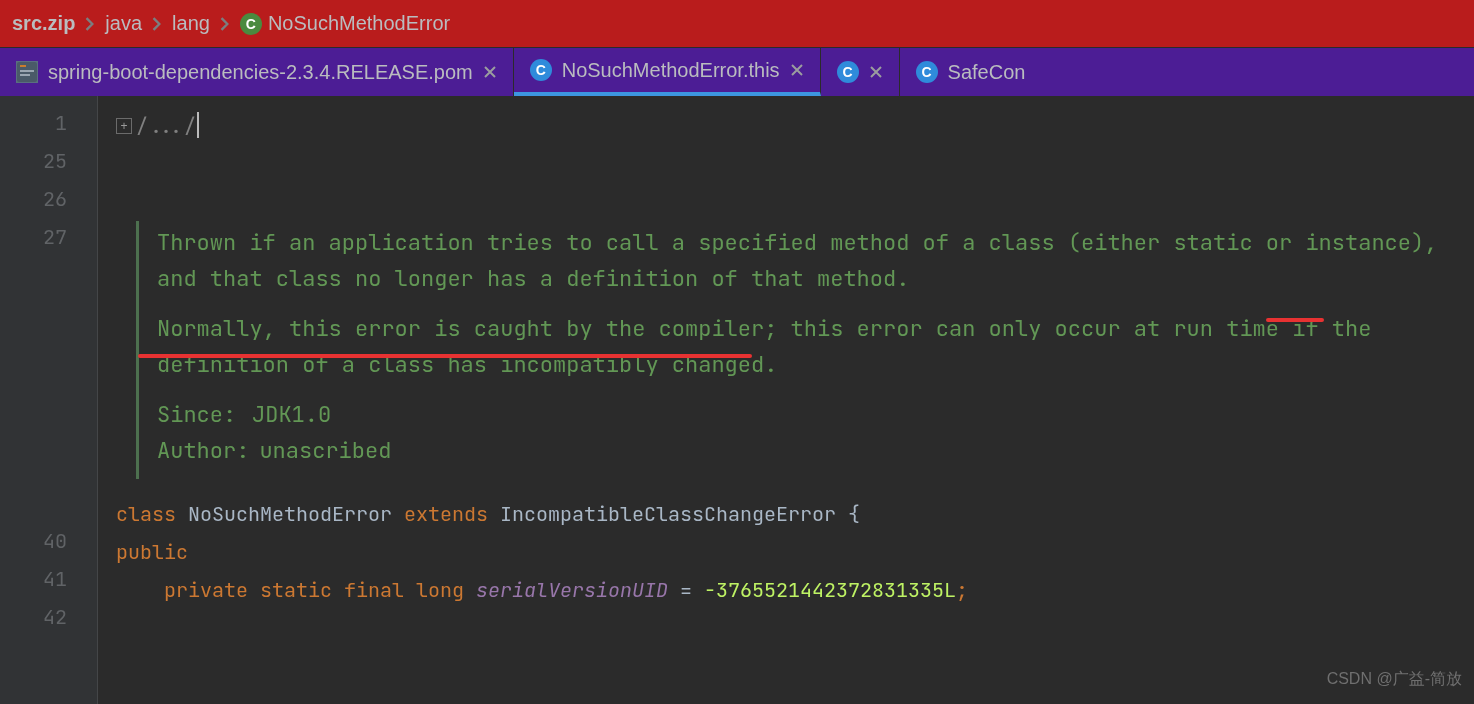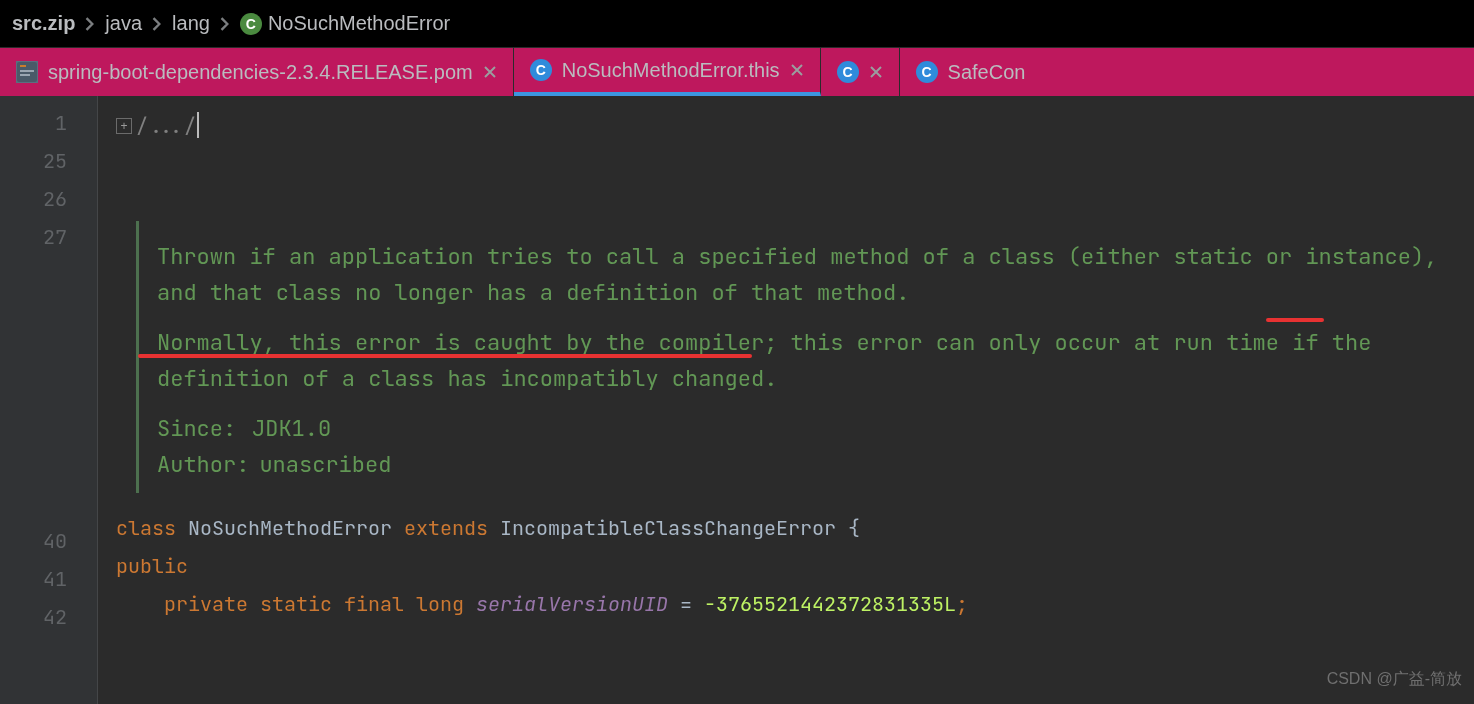--- a/index.html
+++ b/index.html
@@ -1,36 +1,36 @@
 <!DOCTYPE html>
 <html><head>
 <meta charset="utf-8">
 <style>
   html,body{margin:0;padding:0;width:1474px;height:704px;overflow:hidden;
     background:#2b2b2b;font-family:"JetBrains Mono","Consolas","Menlo",monospace;
     font-size:20px;color:#a9b7c6;}
   *{box-sizing:border-box;}
 
   
-  .breadcrumbs{display:flex;align-items:center;height:48px;background:#000000;
+  .breadcrumbs{display:flex;align-items:center;height:48px;background:#b91c1c;
     border-bottom:1px solid #2b2b2b;padding:0 12px;font-size:20px;color:#babcbf;
     font-family:"Segoe UI",Arial,sans-serif;}
   .bc-item{display:flex;align-items:center;gap:6px;}
   .bc-first{font-weight:700;}
   .bc-sep{margin:0 10px;color:#7b7e80;display:flex;align-items:center;}
   .bc-sep svg{width:10px;height:14px;}
   .class-icon{width:22px;height:22px;border-radius:11px;background:#4a8a3f;
     display:inline-flex;align-items:center;justify-content:center;color:#ffffff;
     font-size:14px;font-weight:600;font-family:Arial,sans-serif;}
   .class-icon.blue{background:#2f8bdb;}
   .pom-icon{width:22px;height:22px;background:#5a6f80;display:inline-flex;
     align-items:center;justify-content:center;position:relative;}
 
   
-  .tabs{display:flex;height:48px;background:#be185d;font-size:20px;
+  .tabs{display:flex;height:48px;background:#4c1d95;font-size:20px;
     font-family:"Segoe UI",Arial,sans-serif;color:#babcbf;}
   .tab{display:flex;align-items:center;gap:10px;padding:0 16px;border-right:1px solid #2b2b2b;
     cursor:pointer;}
   .tab.active{border-bottom:4px solid #3d96e0;padding-bottom:0;}
   .tab .close{width:14px;height:14px;display:flex;align-items:center;justify-content:center;
     color:#9b9d9f;}
   .tab .close svg{width:12px;height:12px;}
 
   
   .editor{display:flex;height:calc(704px - 96px);}
@@ -50,21 +50,21 @@
   .kw{color:#cc7832;}
   .pkg{color:#a9b7c6;}
   .cls{color:#a9b7c6;}
   .fld{color:#9876aa;font-style:italic;}
   .num{color:#bef264;}
   .semi{color:#cc7832;}
 
   
   .doc{margin:0 0 0 20px;border-left:3px solid #4d704f;padding:4px 16px 10px 18px;
     color:#629755;font-size:22px;line-height:36px;max-width:1320px;}
-  .doc p{margin:14px 0 14px 0;}
+  .doc p{margin:0 0 14px 0;}
   .doc .row{display:flex;gap:10px;}
   .doc .lbl{min-width:85px;}
   .underline-red{position:absolute;height:4px;background:#e83232;border-radius:2px;}
 
   .watermark{position:absolute;right:12px;bottom:6px;color:#6f6f6f;font-size:16px;
     font-family:"Segoe UI",Arial,sans-serif;}
 </style>
 </head>
 <body>
 

